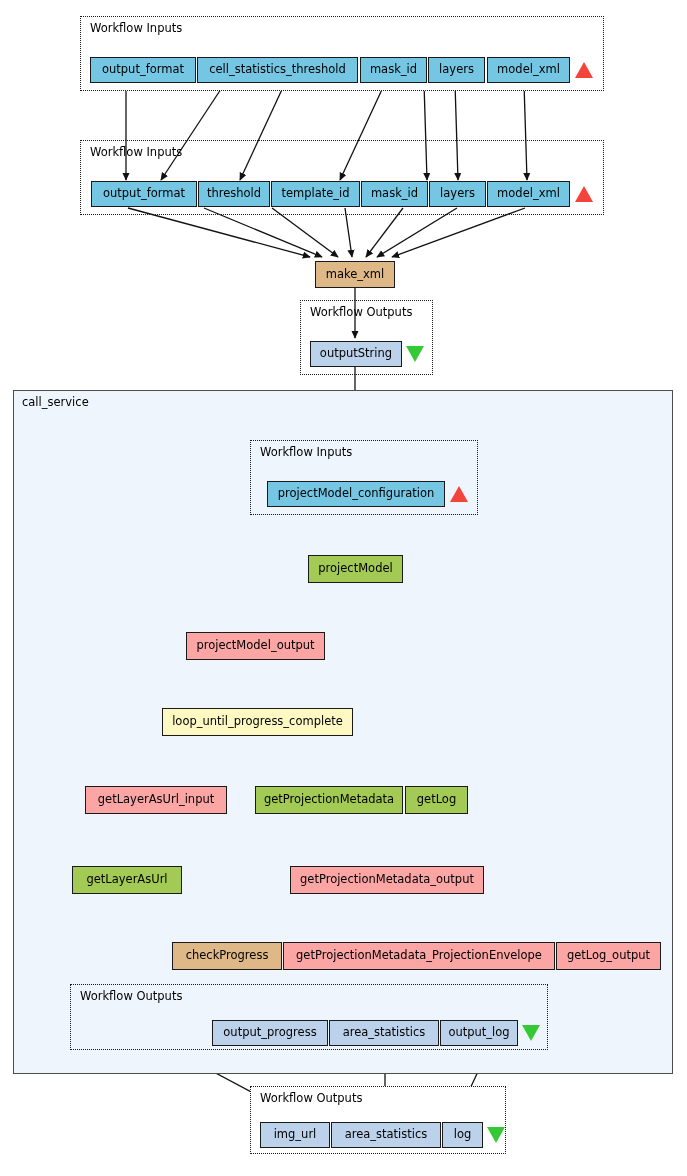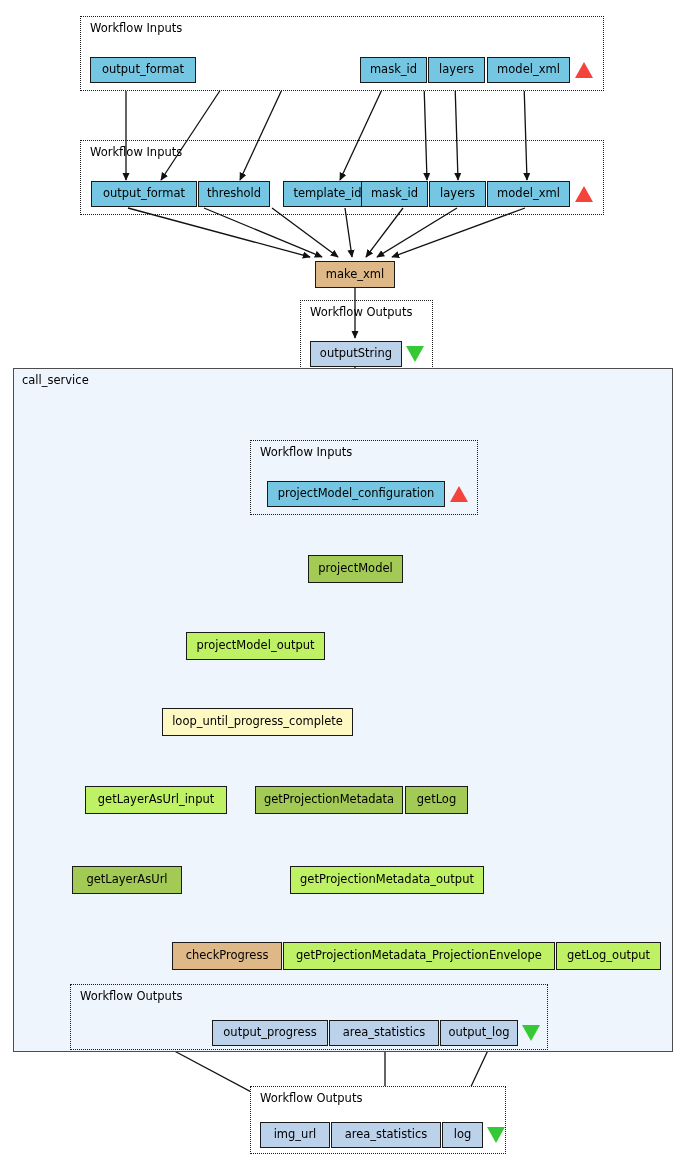--- a/index.html
+++ b/index.html
@@ -45,21 +45,21 @@
     display:flex;align-items:center;justify-content:center;
     font-size:11.5px;color:#000;
     white-space:nowrap;
     line-height:1;
     z-index:5;
   }
   .n-input{background:#74c6e3;}
   .n-output{background:#bcd2ea;}
   .n-proc{background:#deb887;}
   .n-green{background:#a2ca55;}
-  .n-purple{background:#bef264;}
+  .n-purple{background:#fca5a5;}
   .n-pink{background:#fef9c3;}
 
   
   .tri{position:absolute;width:0;height:0;z-index:6;}
   .tri-up{
     border-left:9px solid transparent;
     border-right:9px solid transparent;
     border-bottom:16px solid #f4433a;
   }
   .tri-up::after{
@@ -152,46 +152,47 @@
       <circle cx="178" cy="784" r="5.2"></circle>
       <circle cx="308" cy="784" r="5.2"></circle>
       <circle cx="402" cy="784" r="5.2"></circle>
     </g>
   </svg>
 
   <div class="dotted white-bg" style="left:80px;top:16px;width:524px;height:75px;">
     <span class="dotted-title">Workflow Inputs</span>
   </div>
   <div class="node n-input" style="left:90px;top:57px;width:106px;height:26px;">output_format</div>
+  <div class="node n-input" style="left:197px;top:57px;width:161px;height:26px;">cell_statistics_threshold</div>
   <div class="node n-input" style="left:360px;top:57px;width:67px;height:26px;">mask_id</div>
   <div class="node n-input" style="left:428px;top:57px;width:57px;height:26px;">layers</div>
   <div class="node n-input" style="left:487px;top:57px;width:83px;height:26px;">model_xml</div>
   <div class="tri tri-up" style="left:575px;top:62px;"></div>
 
 
   <div class="dotted" style="left:80px;top:140px;width:524px;height:75px;">
     <span class="dotted-title">Workflow Inputs</span>
   </div>
   <div class="node n-input" style="left:91px;top:181px;width:106px;height:26px;">output_format</div>
   <div class="node n-input" style="left:198px;top:181px;width:72px;height:26px;">threshold</div>
-  <div class="node n-input" style="left:283px;top:181px;width:89px;height:26px;">template_id</div>
+  <div class="node n-input" style="left:271px;top:181px;width:89px;height:26px;">template_id</div>
   <div class="node n-input" style="left:361px;top:181px;width:67px;height:26px;">mask_id</div>
   <div class="node n-input" style="left:429px;top:181px;width:57px;height:26px;">layers</div>
   <div class="node n-input" style="left:487px;top:181px;width:83px;height:26px;">model_xml</div>
   <div class="tri tri-up" style="left:575px;top:186px;"></div>
 
   <div class="node n-proc" style="left:315px;top:261px;width:80px;height:27px;">make_xml</div>
 
   <div class="dotted" style="left:300px;top:300px;width:133px;height:75px;">
     <span class="dotted-title">Workflow Outputs</span>
   </div>
   <div class="node n-output" style="left:310px;top:341px;width:92px;height:26px;">outputString</div>
   <div class="tri tri-down" style="left:406px;top:346px;"></div>
 
-  <div class="panel" style="left:13px;top:368px;width:660px;height:684px;padding-left:12px;">
+  <div class="panel" style="left:13px;top:390px;width:660px;height:684px;padding-left:12px;">
     <span class="panel-title">call_service</span>
   </div>
 
   <div class="dotted" style="left:250px;top:440px;width:228px;height:75px;">
     <span class="dotted-title">Workflow Inputs</span>
   </div>
   <div class="node n-input" style="left:267px;top:481px;width:178px;height:26px;">projectModel_configuration</div>
   <div class="tri tri-up" style="left:450px;top:486px;"></div>
 
   <div class="node n-green" style="left:308px;top:555px;width:95px;height:28px;">projectModel</div>

